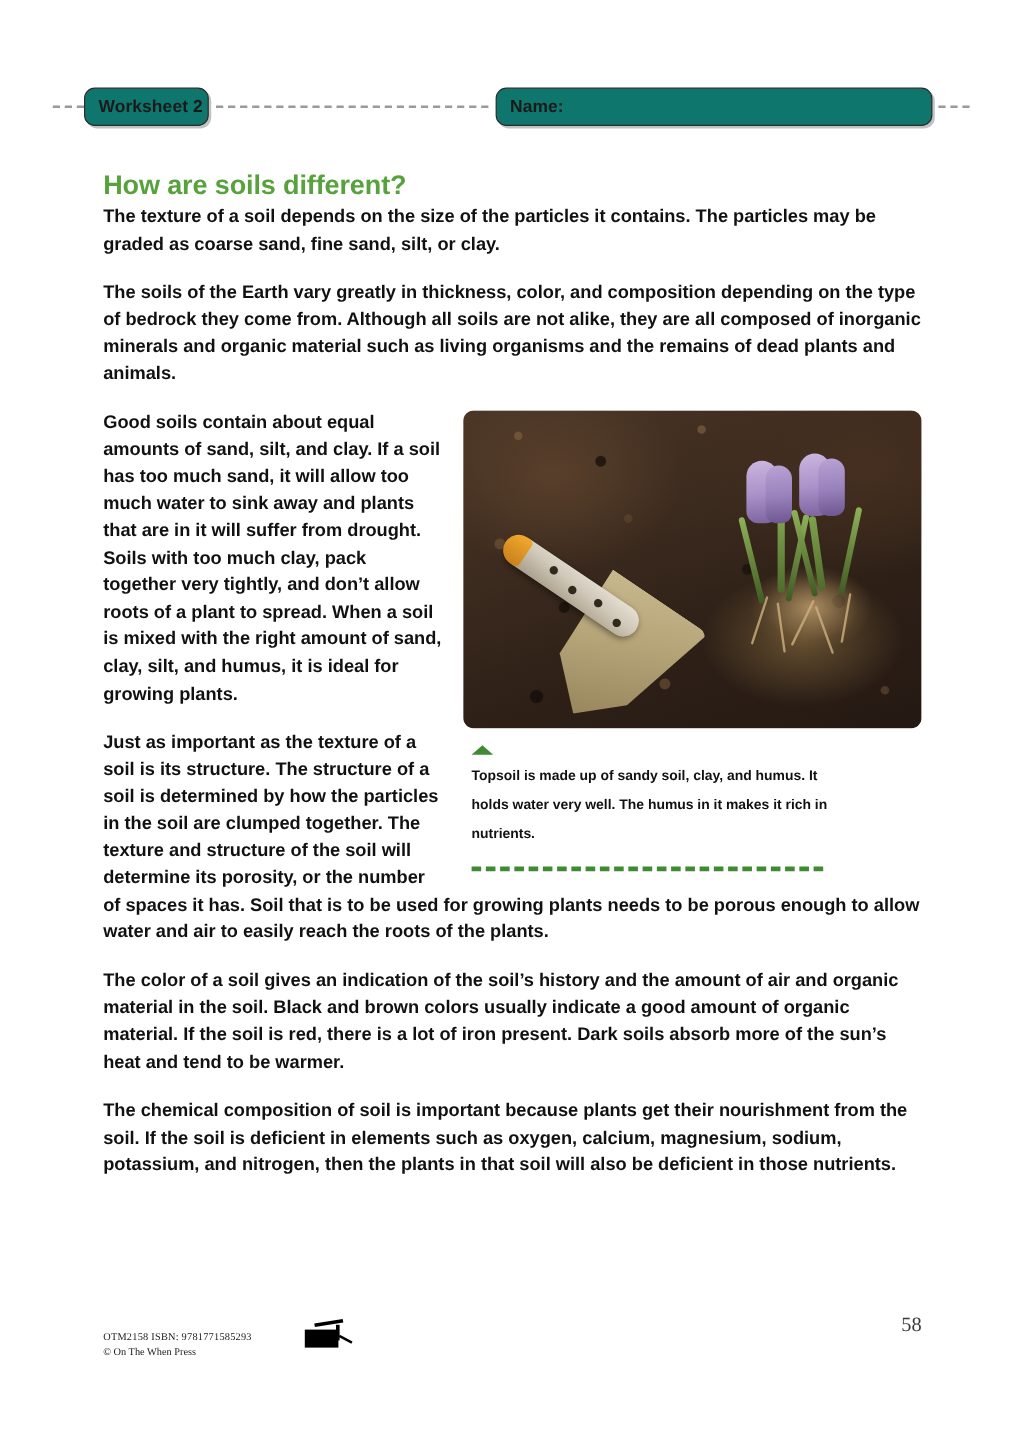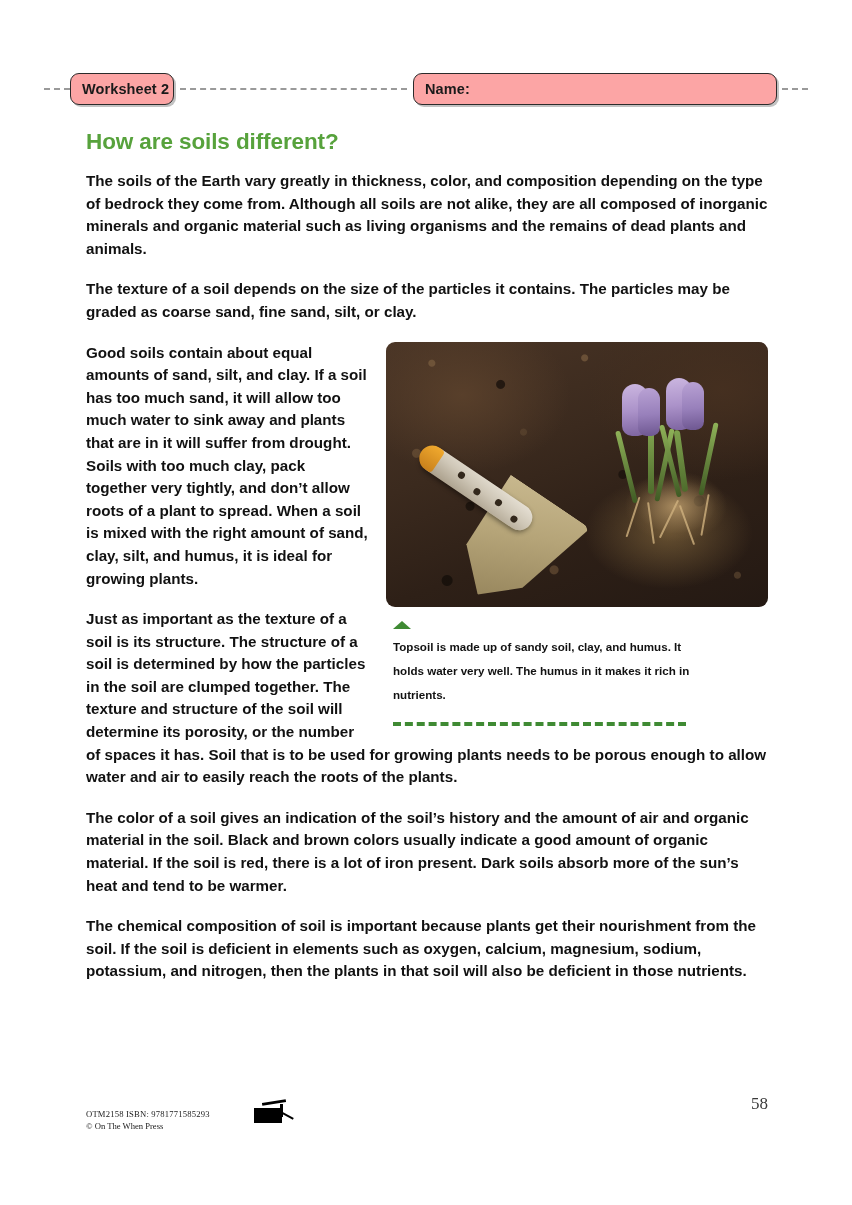--- a/index.html
+++ b/index.html
@@ -39,41 +39,41 @@
   }
   .dash-left  { width: 26px; }
   .dash-mid   { flex: 1 1 auto; margin: 0 6px; }
   .dash-right { width: 26px; margin-left: 5px; }
 
   .hbox {
     box-sizing: border-box;
     height: 32px;
     border: 1.6px solid #2b2b2b;
     border-radius: 9px;
-    background: #fca5a5;
+    background: #0f766e;
     display: flex;
     align-items: center;
     padding: 0 11px;
     box-shadow: 2px 2px 0 rgba(120,120,120,0.45);
   }
   .hbox-label {
     font-size: 14.5px;
     font-weight: 600;
     letter-spacing: 0.1px;
     color: #1a1a1a;
     white-space: nowrap;
   }
   .hbox-worksheet { width: 104px; }
   .hbox-name { width: 364px; }
 
   
   .section-heading {
     position: absolute;
     left: 86px;
-    top: 129px;
+    top: 142px;
     font-size: 22.5px;
     font-weight: bold;
     color: #57a23c;
     letter-spacing: -0.1px;
   }
 
   
   .content {
     position: absolute;
     left: 86px;
@@ -339,22 +339,22 @@
     <div class="hbox hbox-name">
       <span class="hbox-label">Name:</span>
     </div>
     <div class="dash-seg dash-right"></div>
   </div>
 
   <div class="section-heading">How are soils different?</div>
 
   <div class="content">
 
+    <p class="p-tight">The texture of a soil depends on the size of the particles it contains. The particles may be graded as coarse sand, fine sand, silt, or clay.</p>
     <p class="p-tight">The soils of the Earth vary greatly in thickness, color, and composition depending on the type of bedrock they come from. Although all soils are not alike, they are all composed of inorganic minerals and organic material such as living organisms and the remains of dead plants and animals.</p>
-    <p class="p-tight">The texture of a soil depends on the size of the particles it contains. The particles may be graded as coarse sand, fine sand, silt, or clay.</p>
 
     <div class="figure">
       <div class="photo">
         <div class="soil-speckle"></div>
 
         <div class="roots">
           <div class="root-strand" style="left:20px; top:28px; transform:rotate(18deg);"></div>
           <div class="root-strand" style="left:38px; top:34px; transform:rotate(-8deg);"></div>
           <div class="root-strand" style="left:56px; top:30px; transform:rotate(26deg);"></div>
           <div class="root-strand" style="left:74px; top:36px; transform:rotate(-20deg);"></div>

